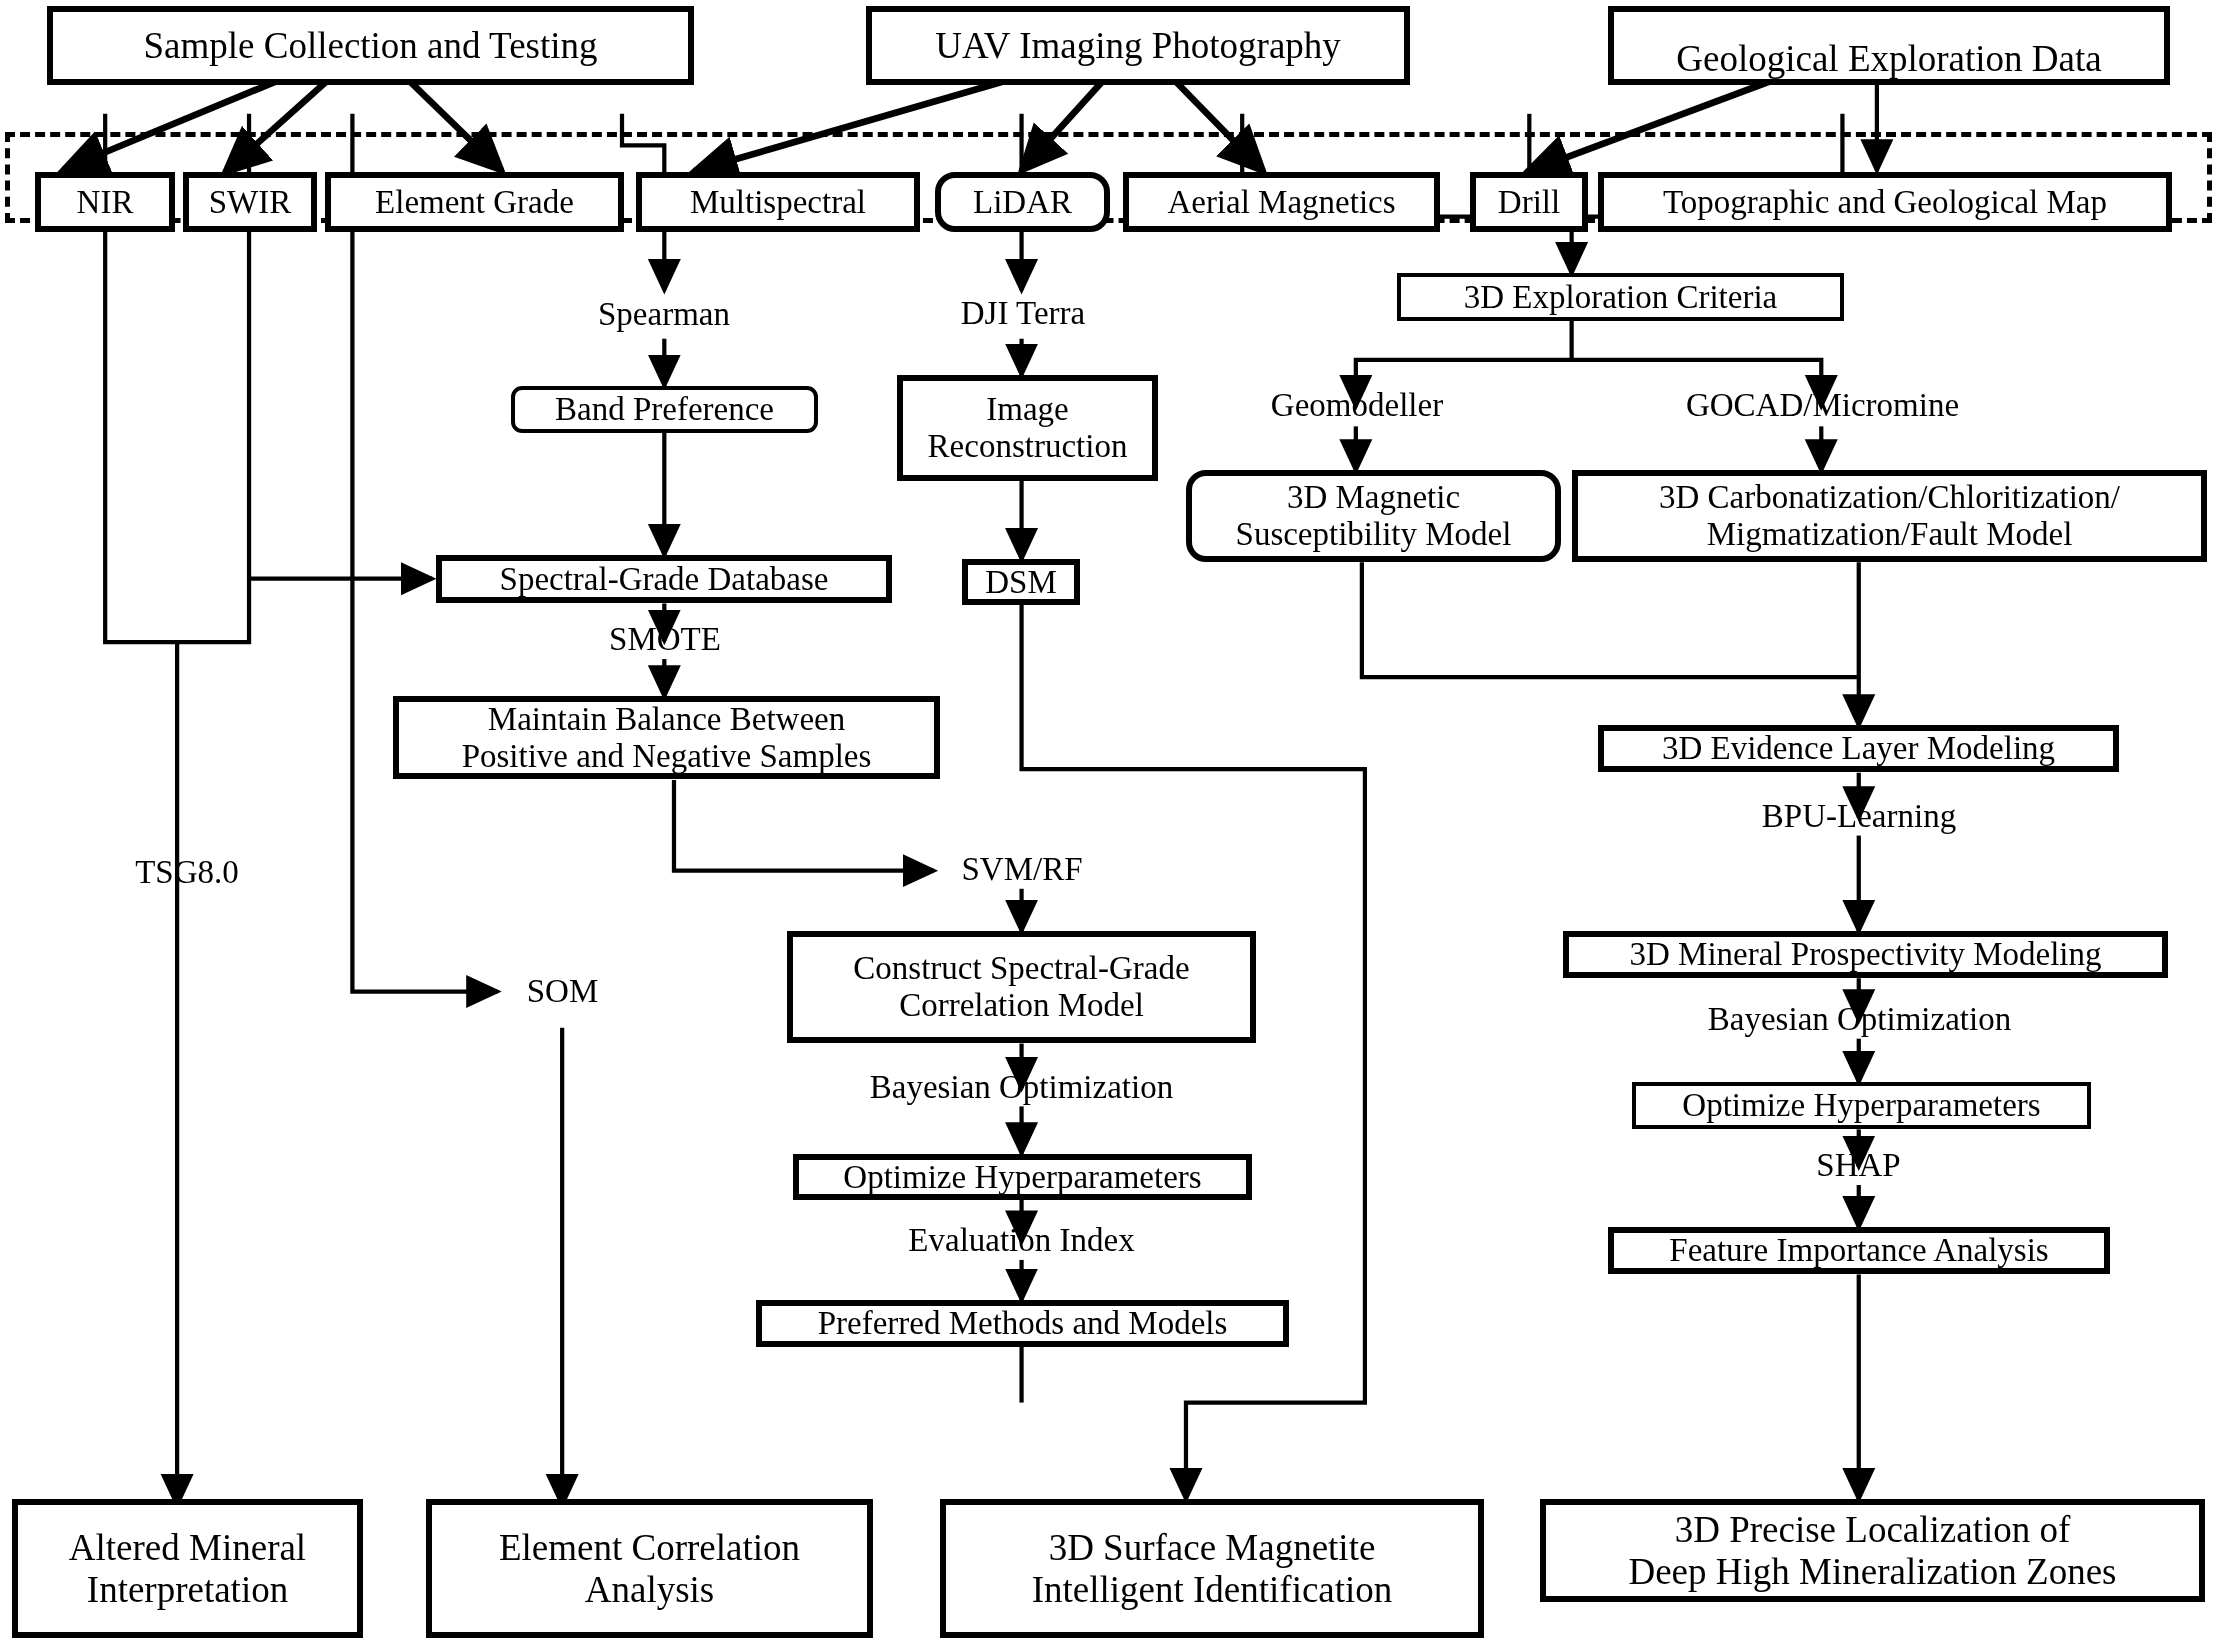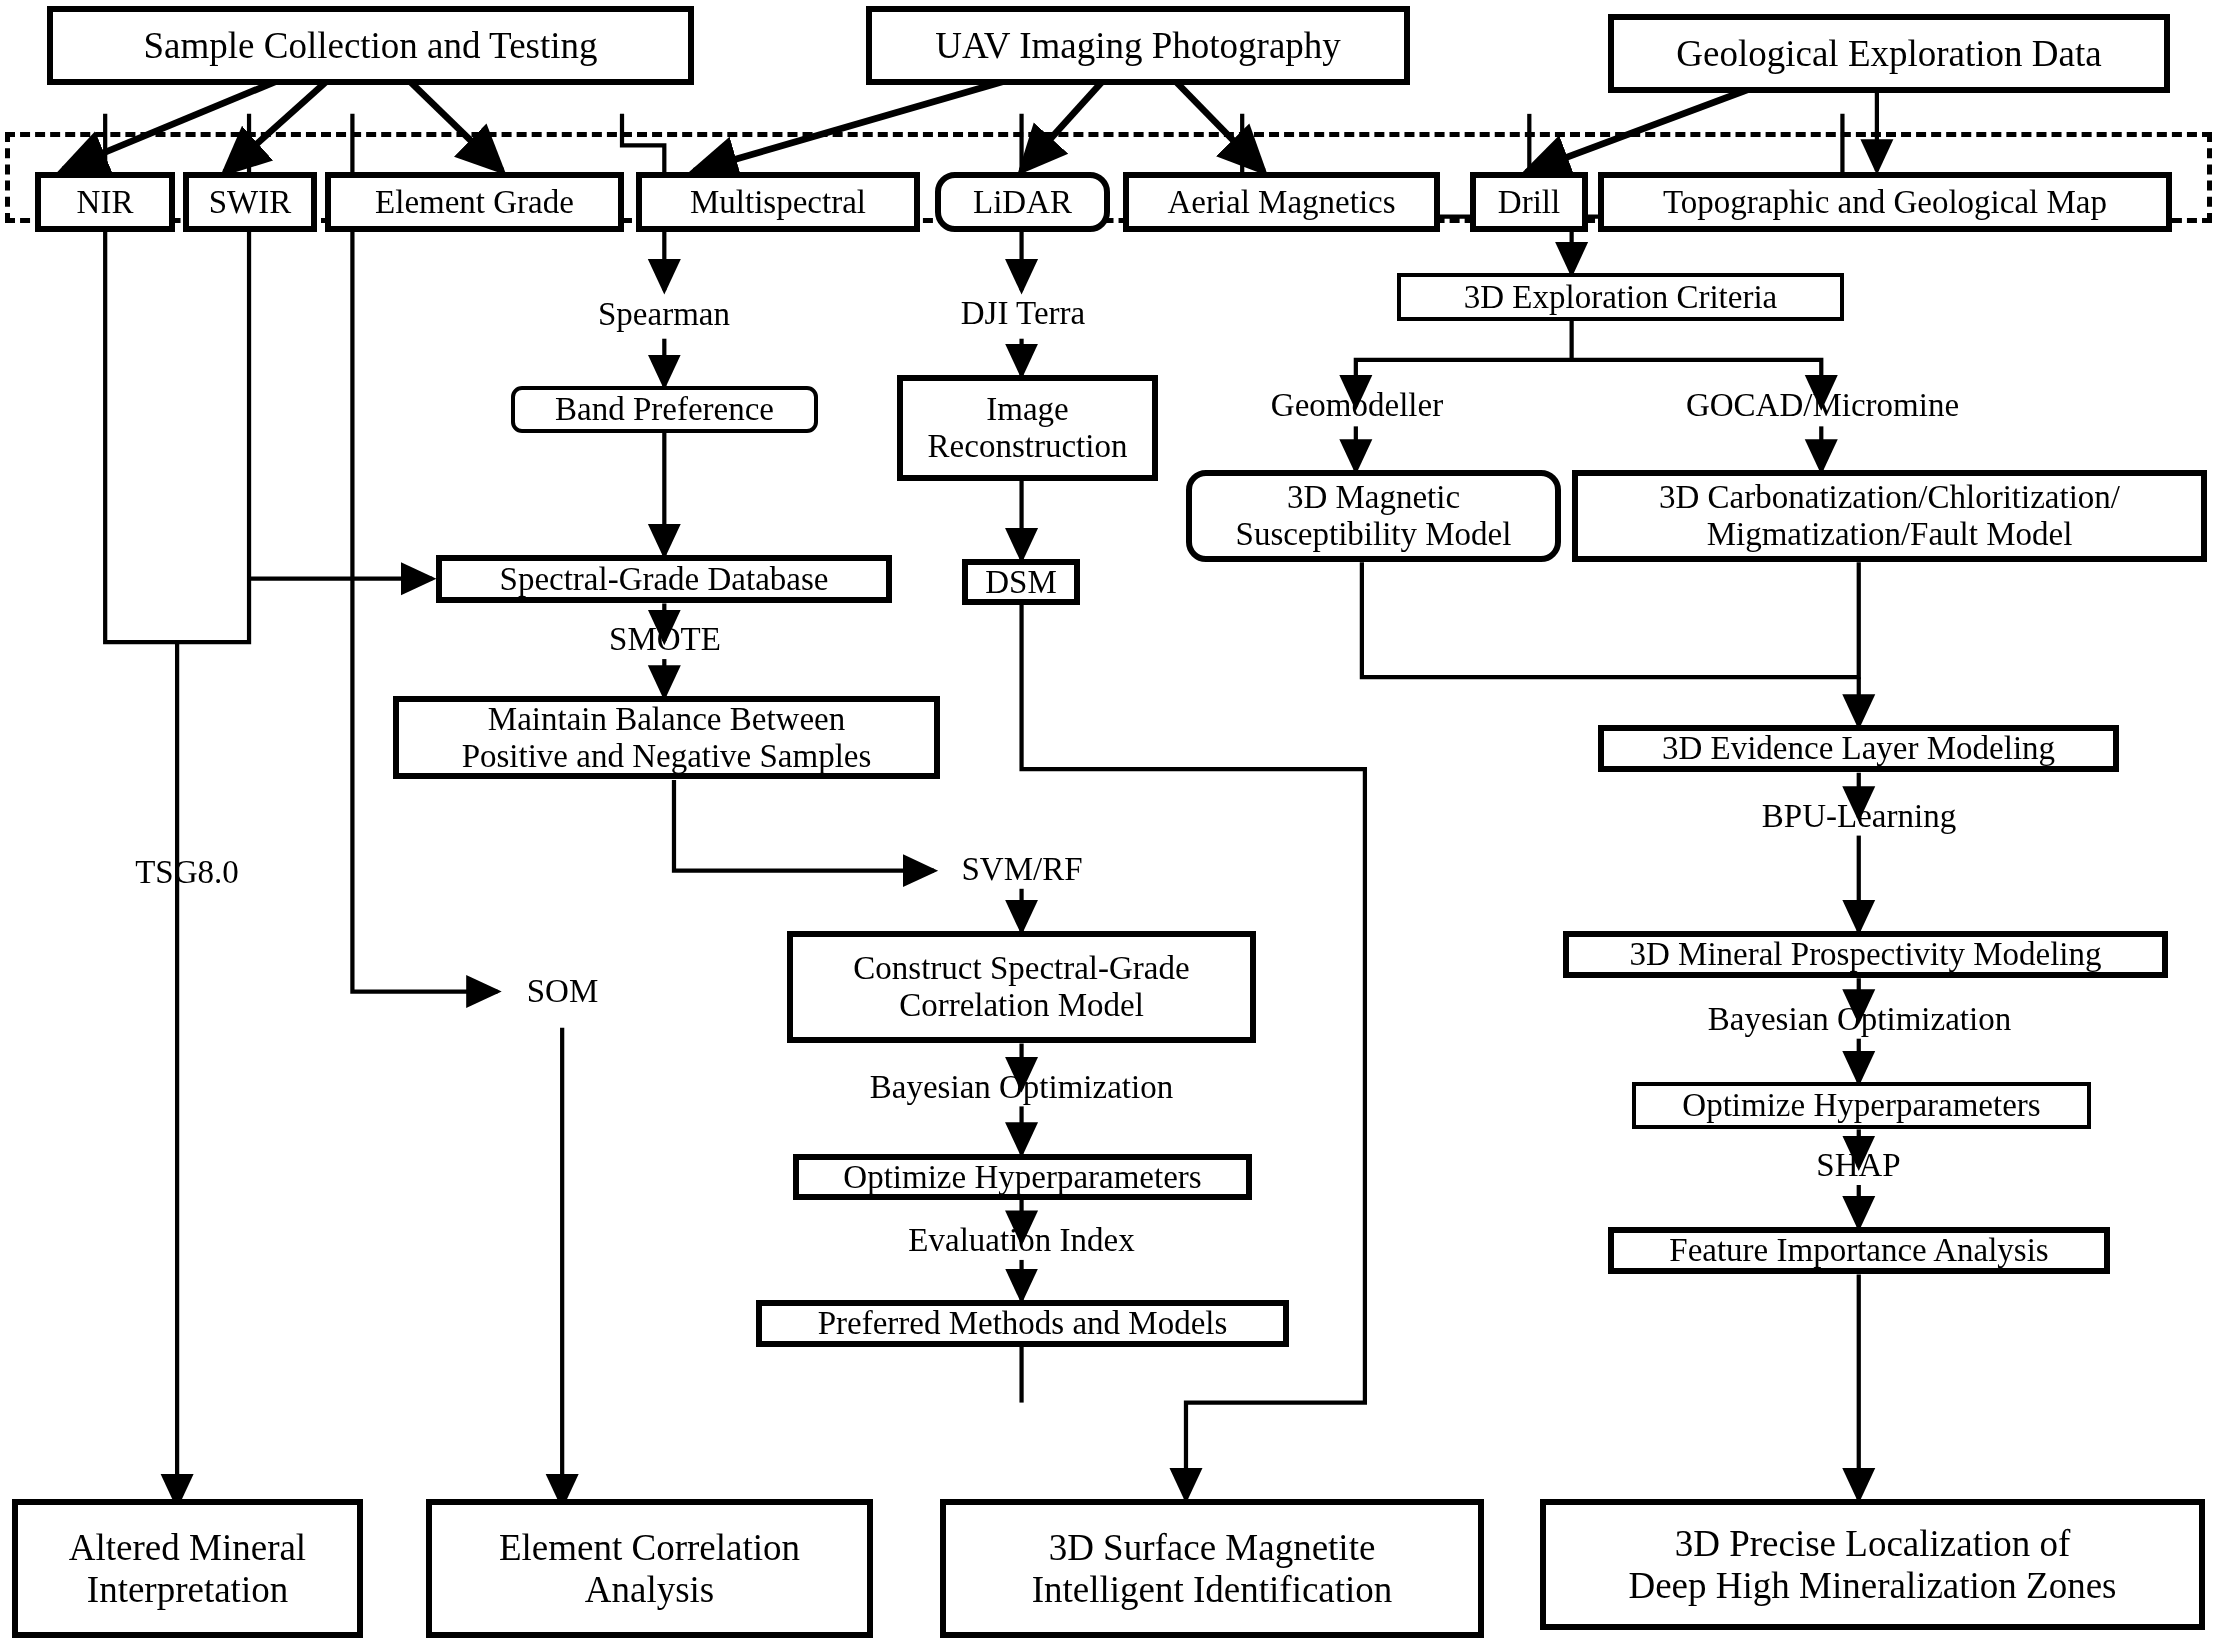--- a/index.html
+++ b/index.html
@@ -219,21 +219,21 @@
   </svg>
 
   <div class="dashgroup" style="left:4.8px; top:132px; width:2207px; height:91px;"></div>
 
   <div class="nodebox thick" style="left:47px; top:6px; width:647px; height:79px; font-size:37px;">
     <span>Sample Collection and Testing</span>
   </div>
   <div class="nodebox thick" style="left:866px; top:6px; width:544px; height:79px; font-size:37px;">
     <span>UAV Imaging Photography</span>
   </div>
-  <div class="nodebox thick" style="left:1608px; top:14px; width:562px; height:79px; font-size:37px;">
+  <div class="nodebox thick" style="left:1608px; top:6px; width:562px; height:79px; font-size:37px;align-items:flex-end;">
     <span>Geological Exploration Data</span>
   </div>
 
   <div class="nodebox thick" style="left:35px; top:172px; width:140px; height:60px; font-size:33px;">
     <span>NIR</span>
   </div>
   <div class="nodebox thick" style="left:183px; top:172px; width:134px; height:60px; font-size:33px;">
     <span>SWIR</span>
   </div>
   <div class="nodebox thick" style="left:325px; top:172px; width:299px; height:60px; font-size:33px;">
@@ -352,19 +352,19 @@
 Interpretation</span>
   </div>
   <div class="nodebox thick" style="left:426px; top:1499px; width:447px; height:139px; font-size:37px;">
     <span>Element Correlation
 Analysis</span>
   </div>
   <div class="nodebox thick" style="left:940px; top:1499px; width:544px; height:139px; font-size:37px;">
     <span>3D Surface Magnetite
 Intelligent Identification</span>
   </div>
-  <div class="nodebox thick" style="left:1540px; top:1499px; width:665px; height:131px; font-size:37px;">
+  <div class="nodebox thick" style="left:1540px; top:1499px; width:665px; height:103px; font-size:37px;">
     <span>3D Precise Localization of
 Deep High Mineralization Zones</span>
   </div>
 
 </div>
 
 
 </body></html>

